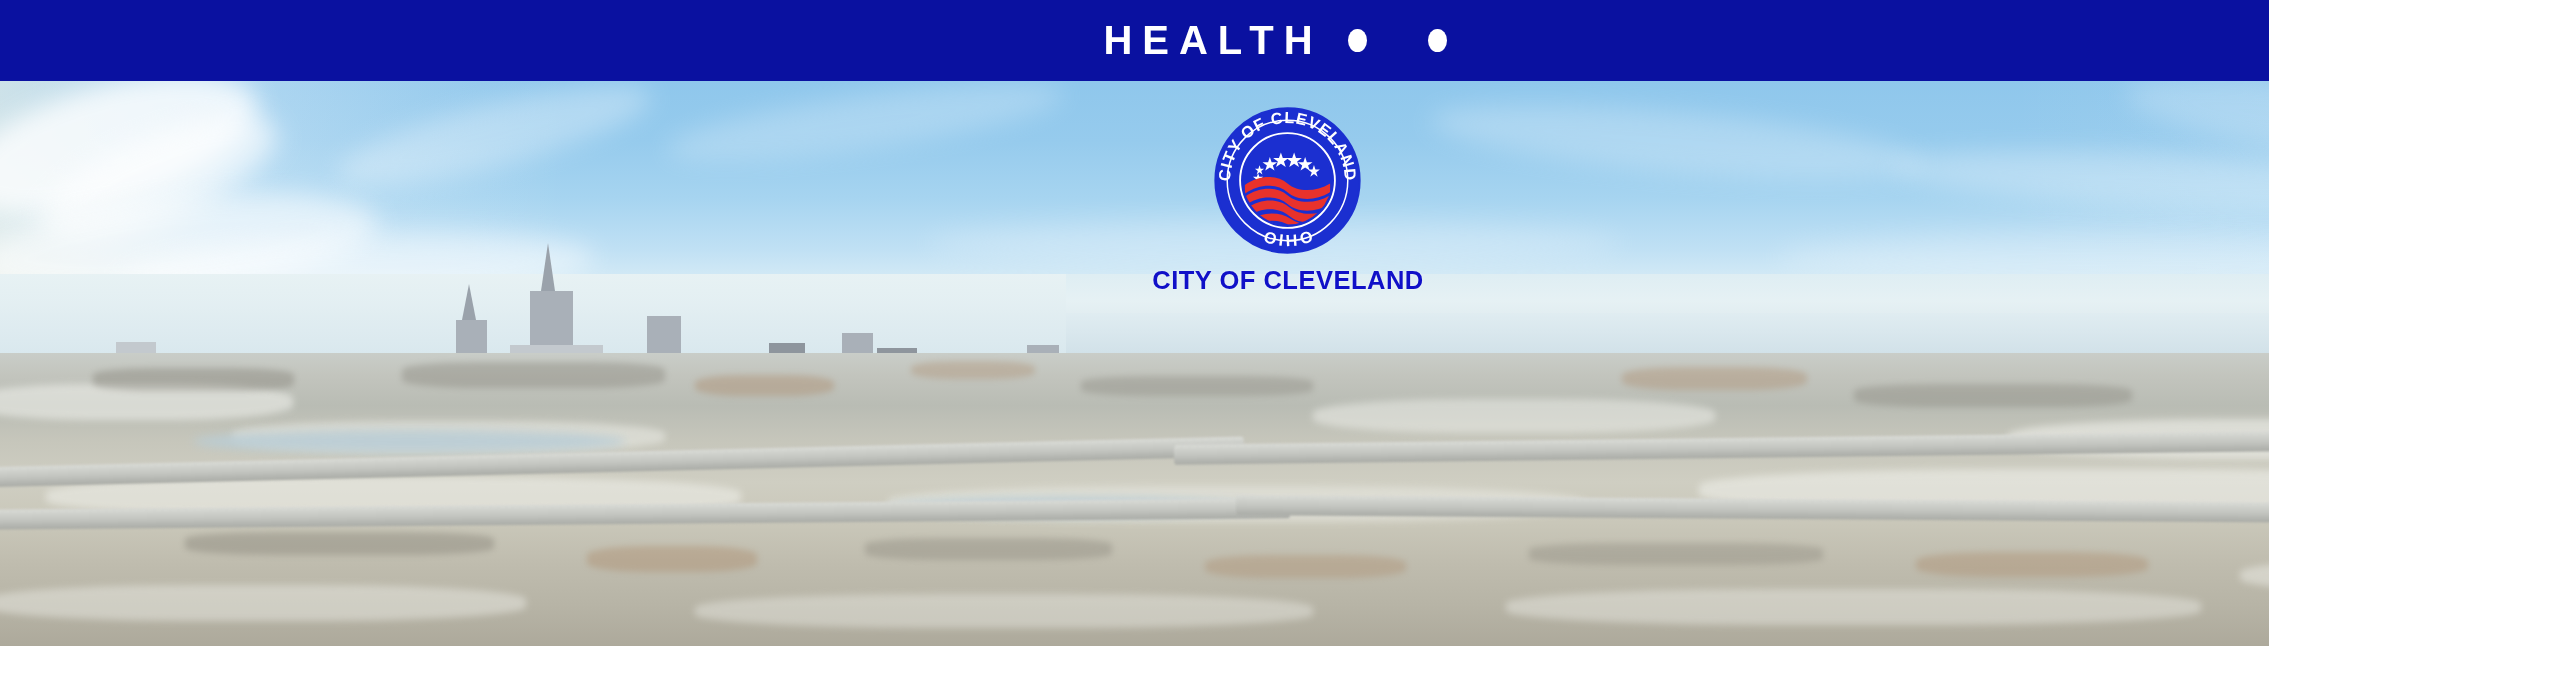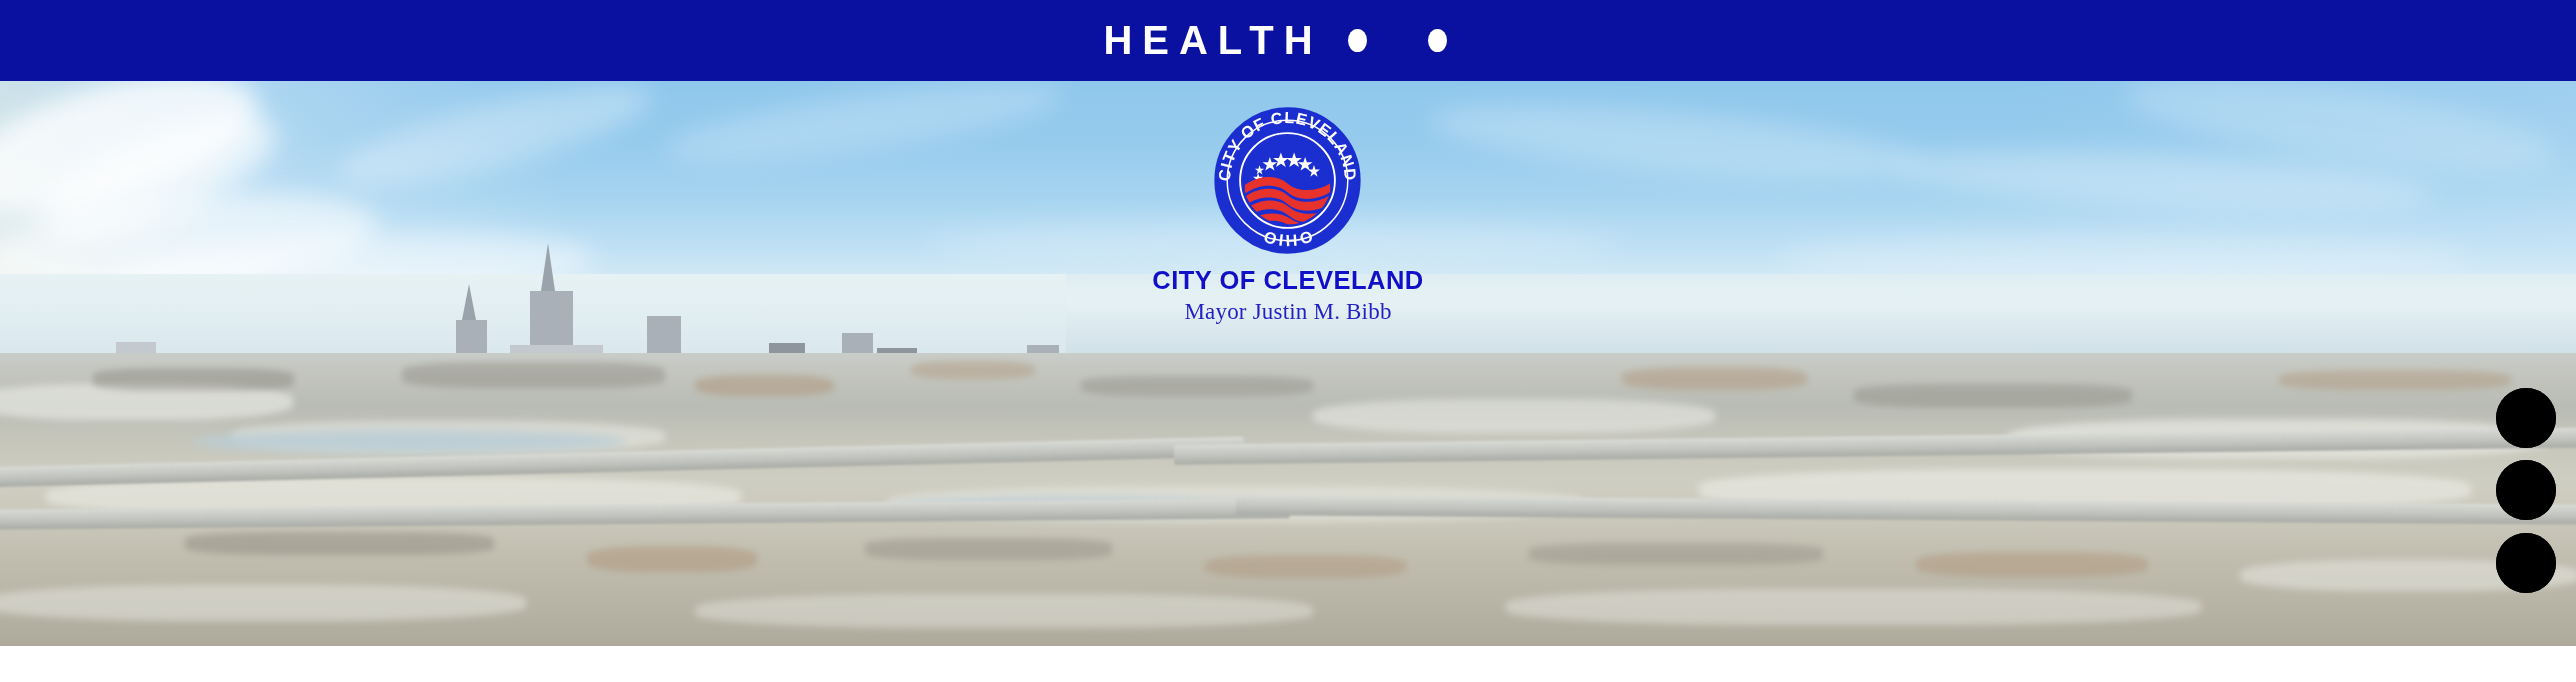--- a/index.html
+++ b/index.html
@@ -1,18 +1,18 @@
 <!DOCTYPE html>
 <html style="font-size:12.4px"><head>
 <meta charset="utf-8">
 <style>
   html,body{margin:0;padding:0;background:#ffffff;}
   body{width:2576px;height:682px;overflow:hidden;font-family:"Liberation Sans",sans-serif;}
 
-  #page{position:relative;width:2576px;height:682px;background:#f97316;overflow:hidden;}
+  #page{position:relative;width:2269px;height:682px;background:#f97316;overflow:hidden;}
 
   
   #top-banner{
     position:absolute;left:0;top:0;width:2576px;height:81px;
     background:#0a11a0;
     display:flex;align-items:center;justify-content:center;
     overflow:hidden;
   }
   #top-banner .tagline{
     display:flex;align-items:center;justify-content:center;
@@ -314,21 +314,20 @@
           <path d="M100,100 L112,100 L112,168 L100,168 Z" fill="#ffffff" opacity="0.0"></path>
         </g>
         <circle cx="100" cy="100" r="62" fill="none" stroke="#1b2fd0" stroke-width="4"></circle>
         <circle cx="100" cy="100" r="64.5" fill="none" stroke="#ffffff" stroke-width="2.5"></circle>
         <circle cx="100" cy="100" r="98" fill="none" stroke="#1b2fd0" stroke-width="3"></circle>
         <circle cx="100" cy="100" r="82" fill="none" stroke="#ffffff" stroke-width="2"></circle>
       </svg>
     </div>
 
     <div id="seal-caption">CITY OF CLEVELAND</div>
-    <div id="seal-subcaption">Mayor Justin M. Bibb</div>
 
 
     <div id="social">
 
       <div class="social-btn">
         <svg width="60" height="60" viewBox="0 0 78 78">
           <defs>
             <mask id="ytmask">
               <rect x="0" y="0" width="78" height="78" fill="#fff"></rect>
               <rect x="19" y="26" width="40" height="26" rx="8" ry="8" fill="#000"></rect>

